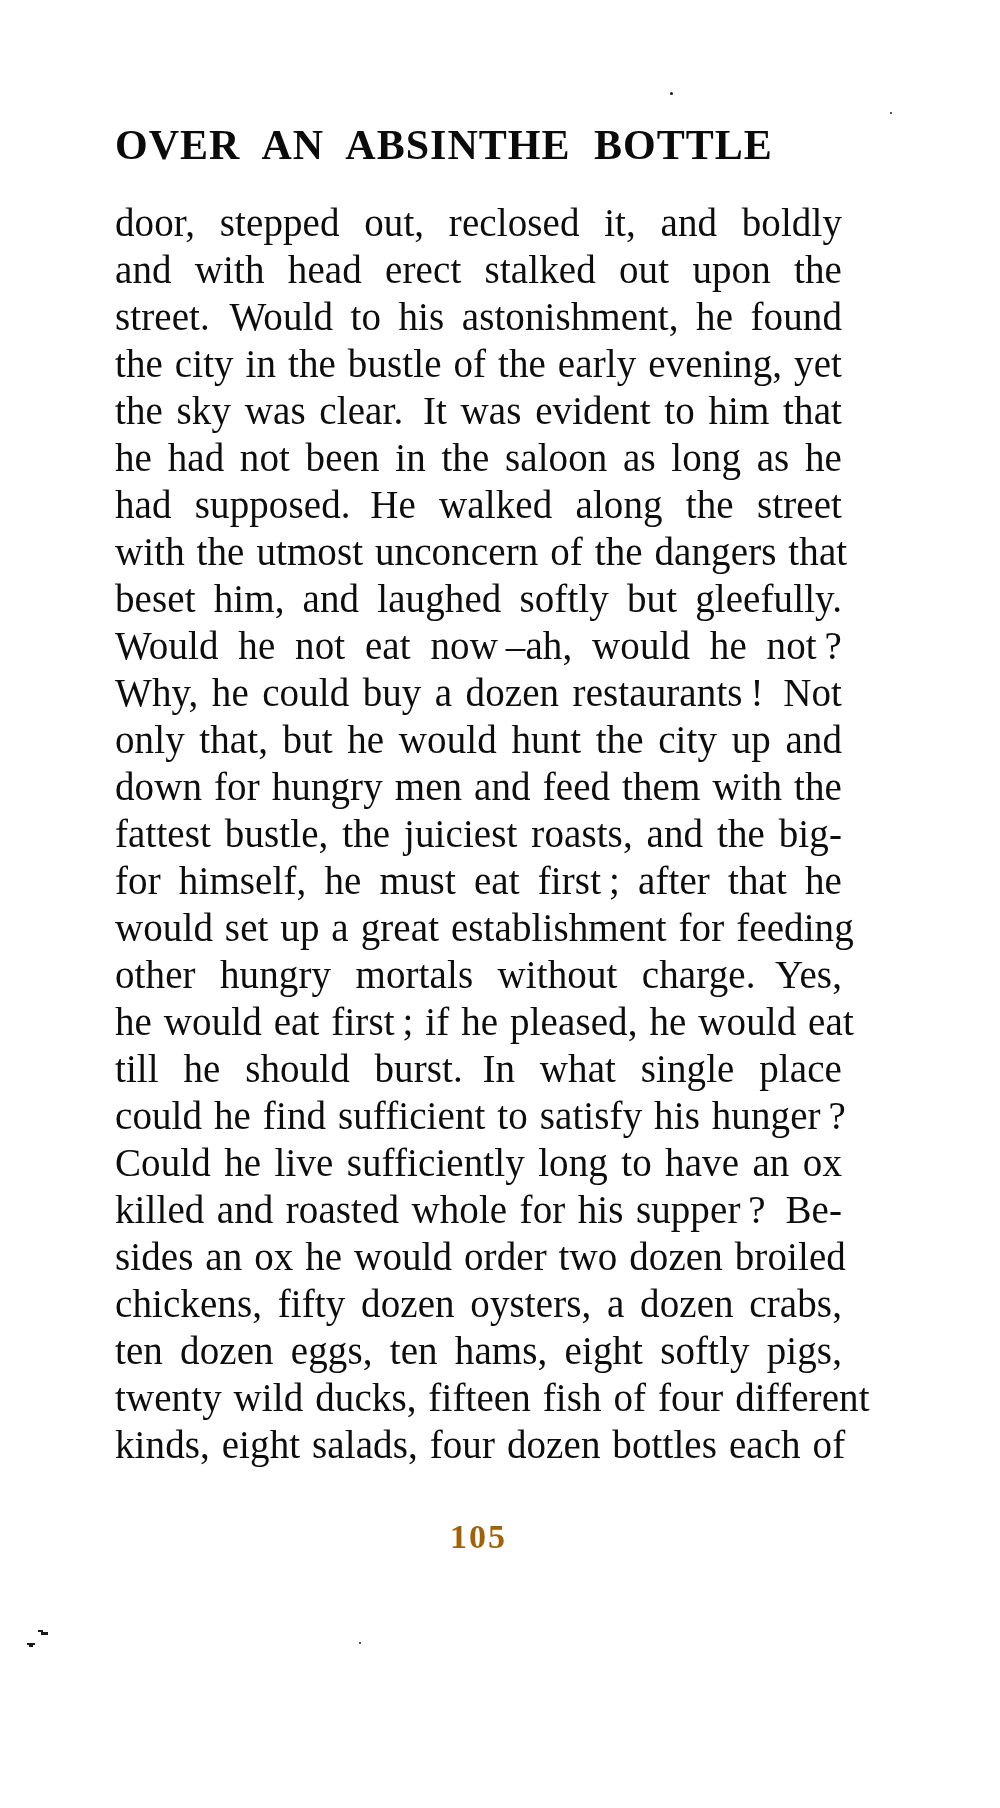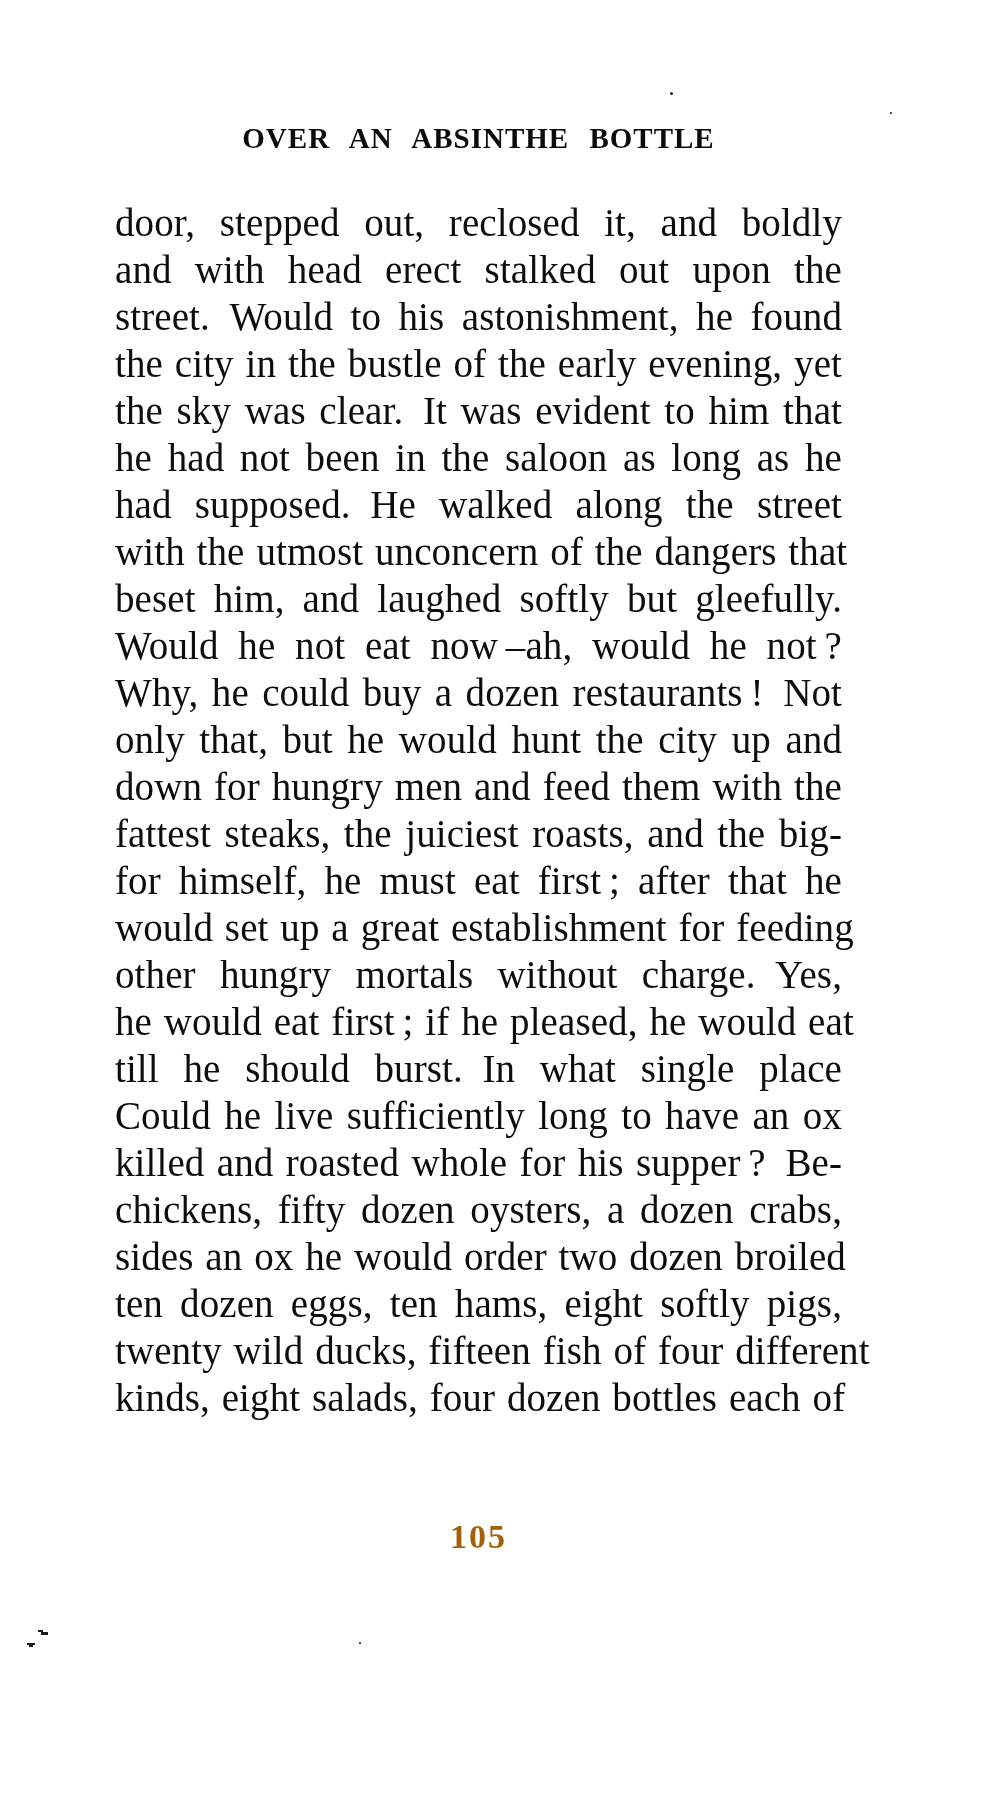--- a/index.html
+++ b/index.html
@@ -15,22 +15,22 @@
     color: #0d0d0d;
     font-family: "Liberation Serif", "DejaVu Serif", serif;
     overflow: hidden;
   }
   .chapter-title {
     position: absolute;
     left: 115px;
     top: 124px;
     width: 727px;
     margin: 0;
-    text-align: center;
-    font-size: 29px;
+    text-align: left;
+    font-size: 42px;
     font-weight: 600;
     letter-spacing: 1px;
     word-spacing: 12px;
     line-height: 1;
     white-space: nowrap;
     color: #0b0b0b;
   }
   .body-text {
     position: absolute;
     left: 115px;
@@ -88,30 +88,31 @@
     <div class="body-line">the city in the bustle of the early evening, yet</div>
     <div class="body-line">the sky was clear. It was evident to him that</div>
     <div class="body-line">he had not been in the saloon as long as he</div>
     <div class="body-line">had supposed. He walked along the street</div>
     <div class="body-line">with the utmost unconcern of the dangers that</div>
     <div class="body-line">beset him, and laughed softly but gleefully.</div>
     <div class="body-line">Would he not eat now –ah, would he not ?</div>
     <div class="body-line">Why, he could buy a dozen restaurants ! Not</div>
     <div class="body-line">only that, but he would hunt the city up and</div>
     <div class="body-line">down for hungry men and feed them with the</div>
-    <div class="body-line">fattest steaks, the juiciest roasts, and the big-</div>
+    <div class="body-line">fattest bustle, the juiciest roasts, and the big-</div>
     <div class="body-line">for himself, he must eat first ; after that he</div>
     <div class="body-line">would set up a great establishment for feeding</div>
     <div class="body-line">other hungry mortals without charge. Yes,</div>
     <div class="body-line">he would eat first ; if he pleased, he would eat</div>
     <div class="body-line">till he should burst. In what single place</div>
+    <div class="body-line">could he find sufficient to satisfy his hunger ?</div>
     <div class="body-line">Could he live sufficiently long to have an ox</div>
     <div class="body-line">killed and roasted whole for his supper ? Be-</div>
+    <div class="body-line">sides an ox he would order two dozen broiled</div>
     <div class="body-line">chickens, fifty dozen oysters, a dozen crabs,</div>
-    <div class="body-line">sides an ox he would order two dozen broiled</div>
     <div class="body-line">ten dozen eggs, ten hams, eight softly pigs,</div>
     <div class="body-line">twenty wild ducks, fifteen fish of four different</div>
     <div class="body-line">kinds, eight salads, four dozen bottles each of</div>
   </section>
 
   <div class="page-number">105</div>
 
   <span class="speck speck-a1"></span>
   <span class="speck speck-a2"></span>
   <span class="speck speck-b1"></span>

